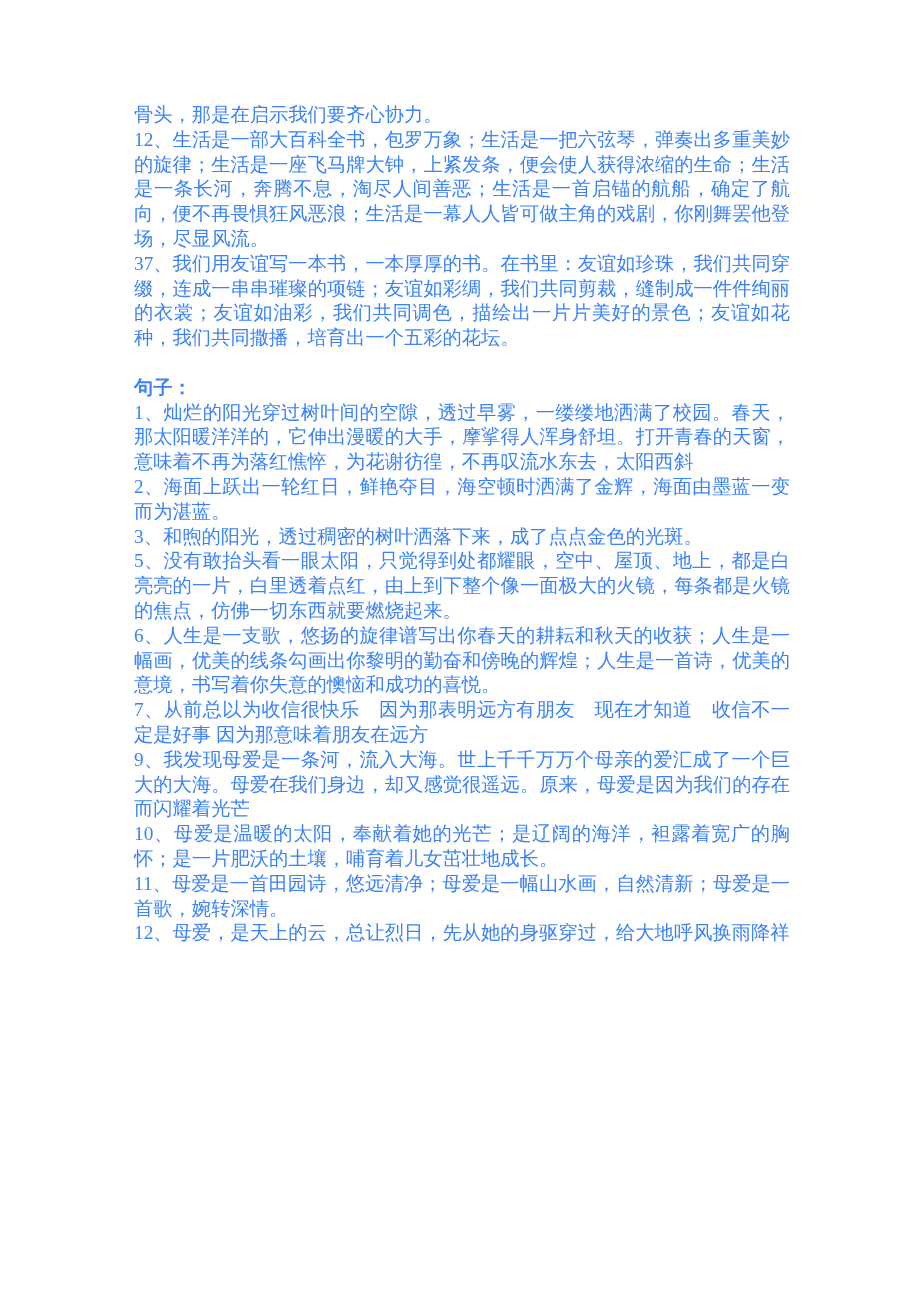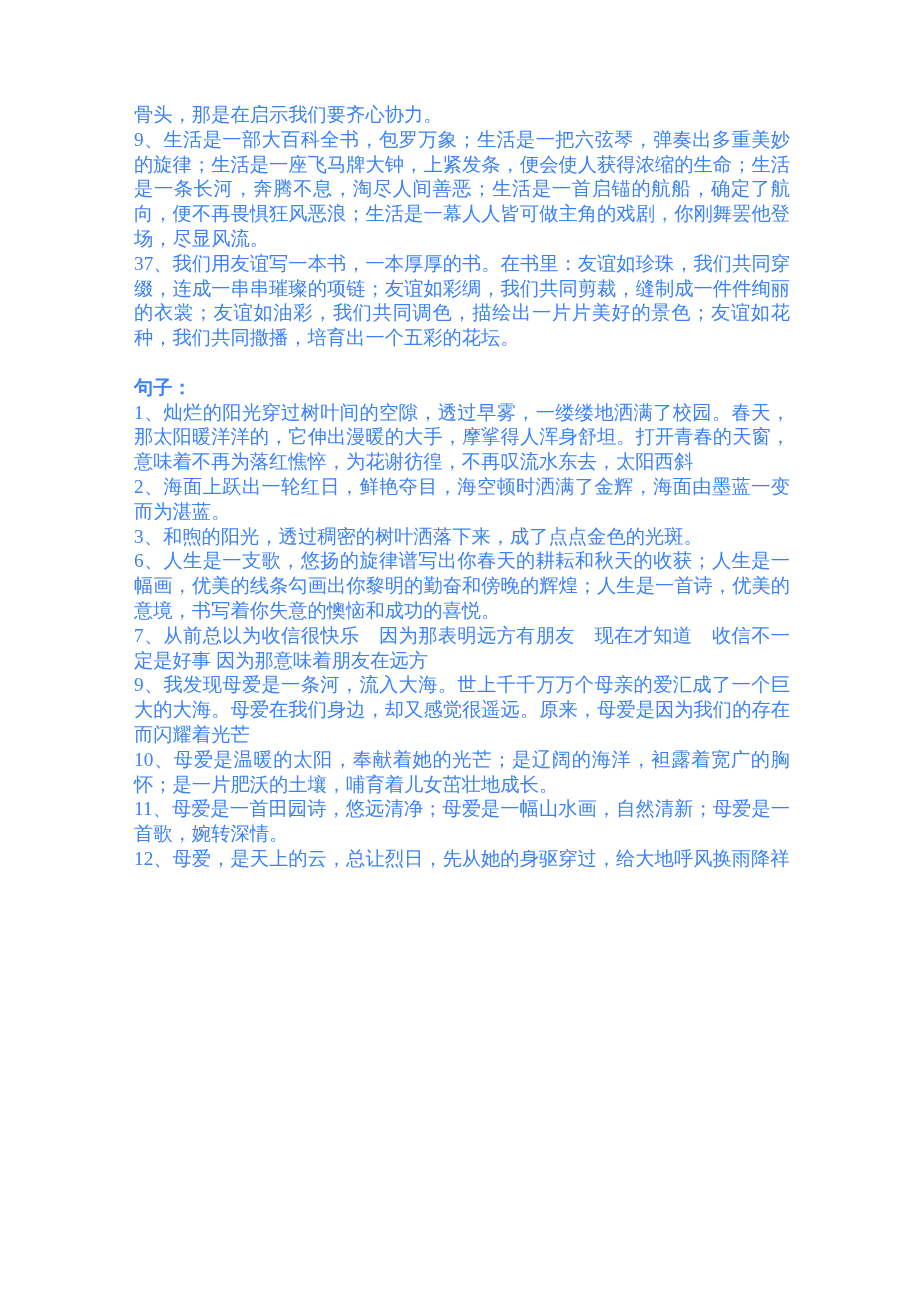--- a/index.html
+++ b/index.html
@@ -37,26 +37,27 @@
     padding: 0;
     font-weight: bold;
   }
 </style>
 </head>
 <body>
 
 <div class="page">
   <div class="doc">
     <p class="para">骨头，那是在启示我们要齐心协力。</p>
-    <p class="para">9、生活是一部大百科全书，包罗万象；生活是一把六弦琴，弹奏出多重美妙的旋律；生活是一座飞马牌大钟，上紧发条，便会使人获得浓缩的生命；生活是一条长河，奔腾不息，淘尽人间善恶；生活是一首启锚的航船，确定了航向，便不再畏惧狂风恶浪；生活是一幕人人皆可做主角的戏剧，你刚舞罢他登场，尽显风流。</p>
+    <p class="para">12、生活是一部大百科全书，包罗万象；生活是一把六弦琴，弹奏出多重美妙的旋律；生活是一座飞马牌大钟，上紧发条，便会使人获得浓缩的生命；生活是一条长河，奔腾不息，淘尽人间善恶；生活是一首启锚的航船，确定了航向，便不再畏惧狂风恶浪；生活是一幕人人皆可做主角的戏剧，你刚舞罢他登场，尽显风流。</p>
     <p class="para">37、我们用友谊写一本书，一本厚厚的书。在书里：友谊如珍珠，我们共同穿缀，连成一串串璀璨的项链；友谊如彩绸，我们共同剪裁，缝制成一件件绚丽的衣裳；友谊如油彩，我们共同调色，描绘出一片片美好的景色；友谊如花种，我们共同撒播，培育出一个五彩的花坛。</p>
     <p class="heading">句子：</p>
     <p class="para">1、灿烂的阳光穿过树叶间的空隙，透过早雾，一缕缕地洒满了校园。春天，那太阳暖洋洋的，它伸出漫暖的大手，摩挲得人浑身舒坦。打开青春的天窗，意味着不再为落红憔悴，为花谢彷徨，不再叹流水东去，太阳西斜</p>
     <p class="para">2、海面上跃出一轮红日，鲜艳夺目，海空顿时洒满了金辉，海面由墨蓝一变而为湛蓝。</p>
     <p class="para">3、和煦的阳光，透过稠密的树叶洒落下来，成了点点金色的光斑。</p>
+    <p class="para">5、没有敢抬头看一眼太阳，只觉得到处都耀眼，空中、屋顶、地上，都是白亮亮的一片，白里透着点红，由上到下整个像一面极大的火镜，每条都是火镜的焦点，仿佛一切东西就要燃烧起来。</p>
     <p class="para">6、人生是一支歌，悠扬的旋律谱写出你春天的耕耘和秋天的收获；人生是一幅画，优美的线条勾画出你黎明的勤奋和傍晚的辉煌；人生是一首诗，优美的意境，书写着你失意的懊恼和成功的喜悦。</p>
     <p class="para">7、从前总以为收信很快乐　因为那表明远方有朋友　现在才知道　收信不一定是好事 因为那意味着朋友在远方</p>
     <p class="para">9、我发现母爱是一条河，流入大海。世上千千万万个母亲的爱汇成了一个巨大的大海。母爱在我们身边，却又感觉很遥远。原来，母爱是因为我们的存在而闪耀着光芒</p>
     <p class="para">10、母爱是温暖的太阳，奉献着她的光芒；是辽阔的海洋，袒露着宽广的胸怀；是一片肥沃的土壤，哺育着儿女茁壮地成长。</p>
     <p class="para">11、母爱是一首田园诗，悠远清净；母爱是一幅山水画，自然清新；母爱是一首歌，婉转深情。</p>
     <p class="para">12、母爱，是天上的云，总让烈日，先从她的身驱穿过，给大地呼风换雨降祥</p>
   </div>
 </div>
 
 </body></html>

